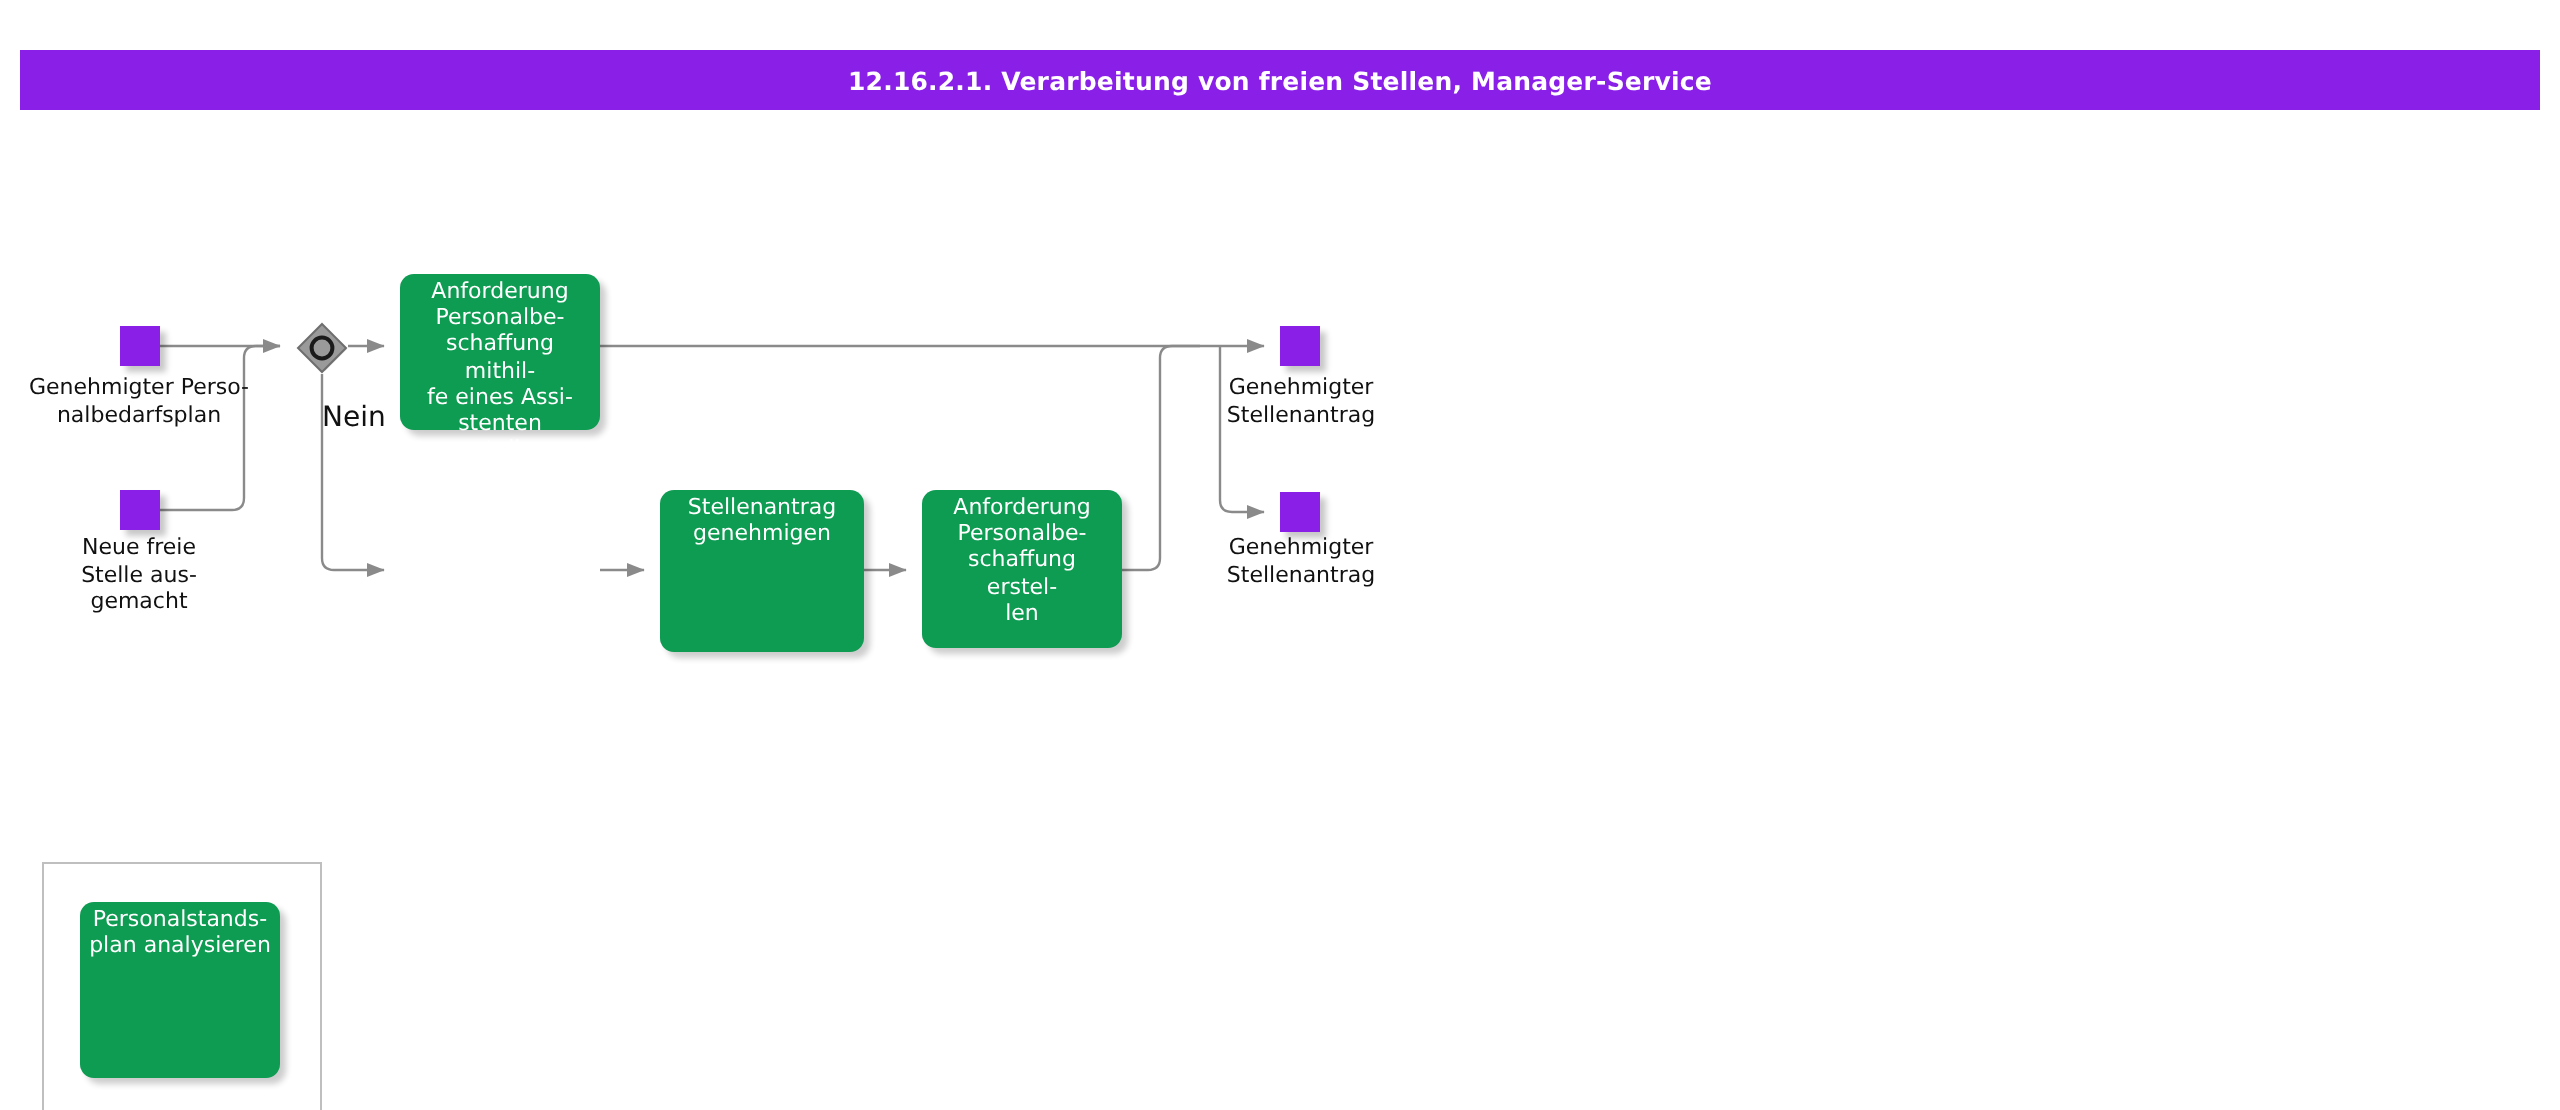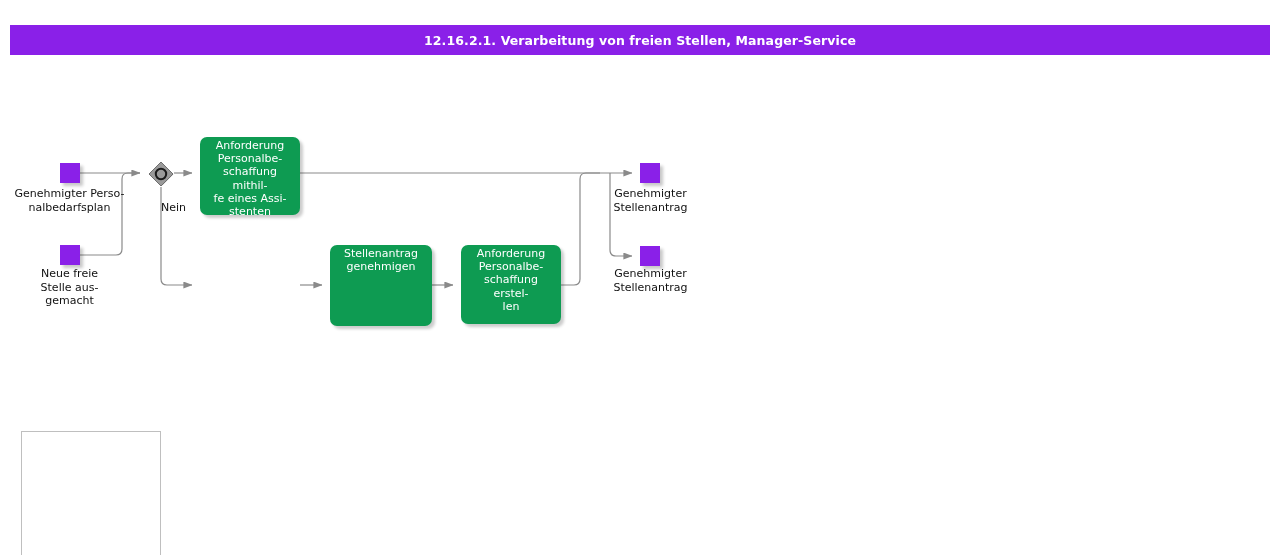--- a/index.html
+++ b/index.html
@@ -52,21 +52,21 @@
   
   .gateway{
     position:absolute;
     width:26px;height:26px;
   }
   .gateway .diamond{
     position:absolute;left:0;top:0;width:26px;height:26px;
   }
   .gw-label{
     position:absolute;
-    font-size:11px;
+    font-size:14px;
     color:#111111;
     font-family:"DejaVu Sans", sans-serif;
     white-space:nowrap;
   }
   .gw-question{
     position:absolute;
     font-size:11px;
     line-height:13.5px;
     color:#111111;
     text-align:center;
@@ -182,14 +182,18 @@
 
   <div class="task" style="left:461px;top:230px;width:100px;height:79px;">
     <span class="task-text">Anforderung
 Personalbe-
 schaffung erstel-
 len</span>
   </div>
 
   <div class="group-box" style="left:21px;top:416px;width:140px;height:130px;"></div>
 
+  <div class="task" style="left:40px;top:436px;width:100px;height:88px;">
+    <span class="task-text">Personalstands-
+plan analysieren</span>
+  </div>
 
 </div>
 
 </body></html>

